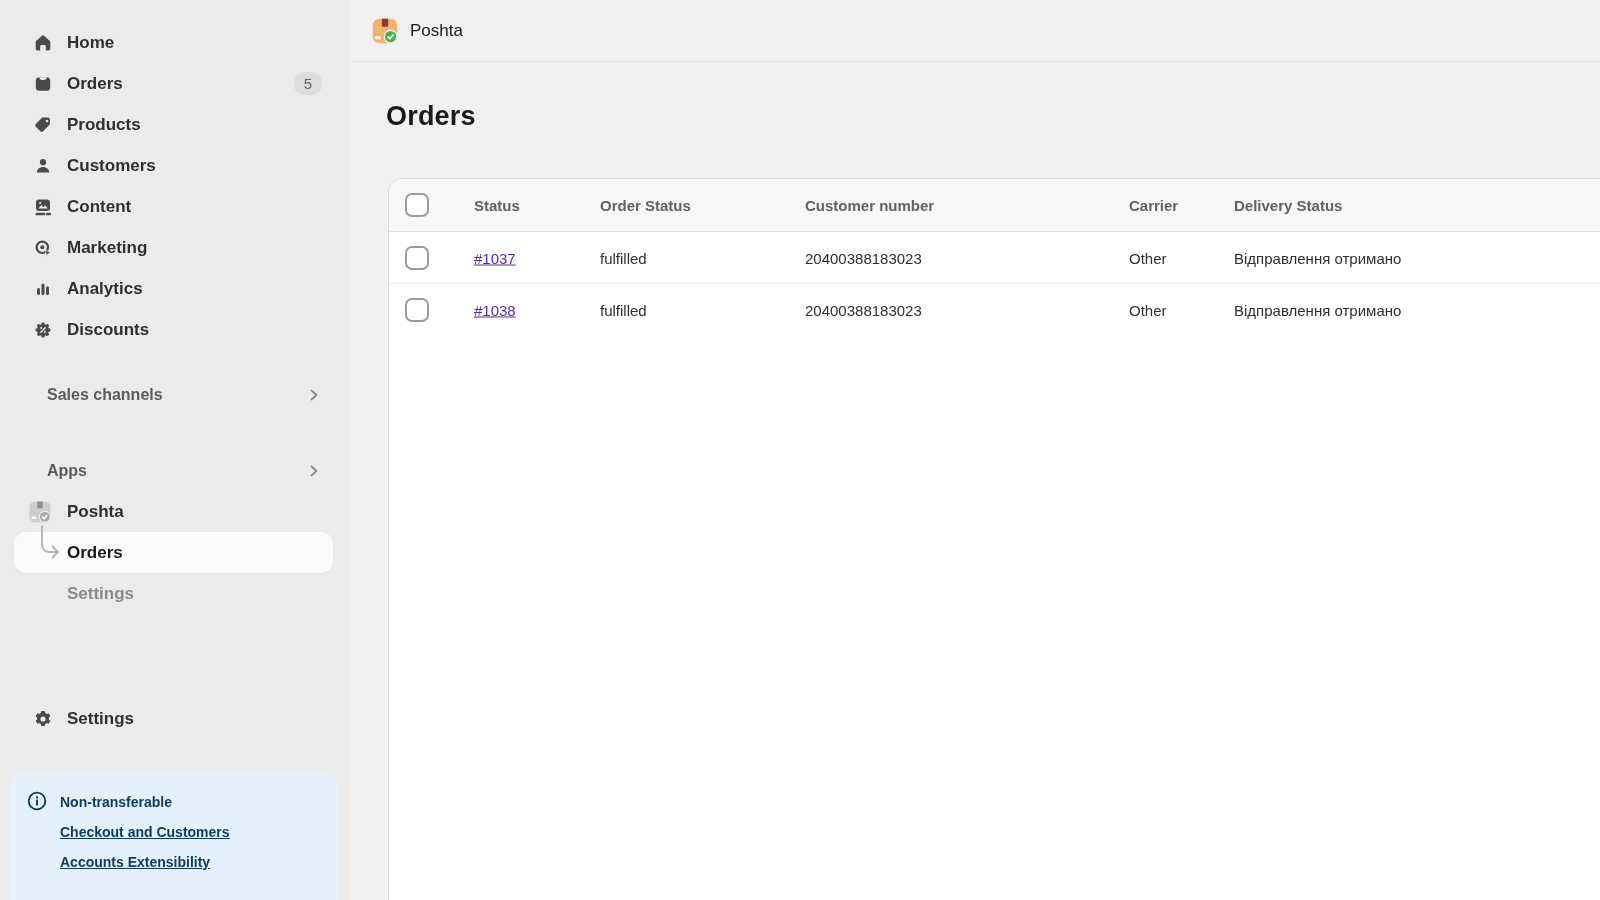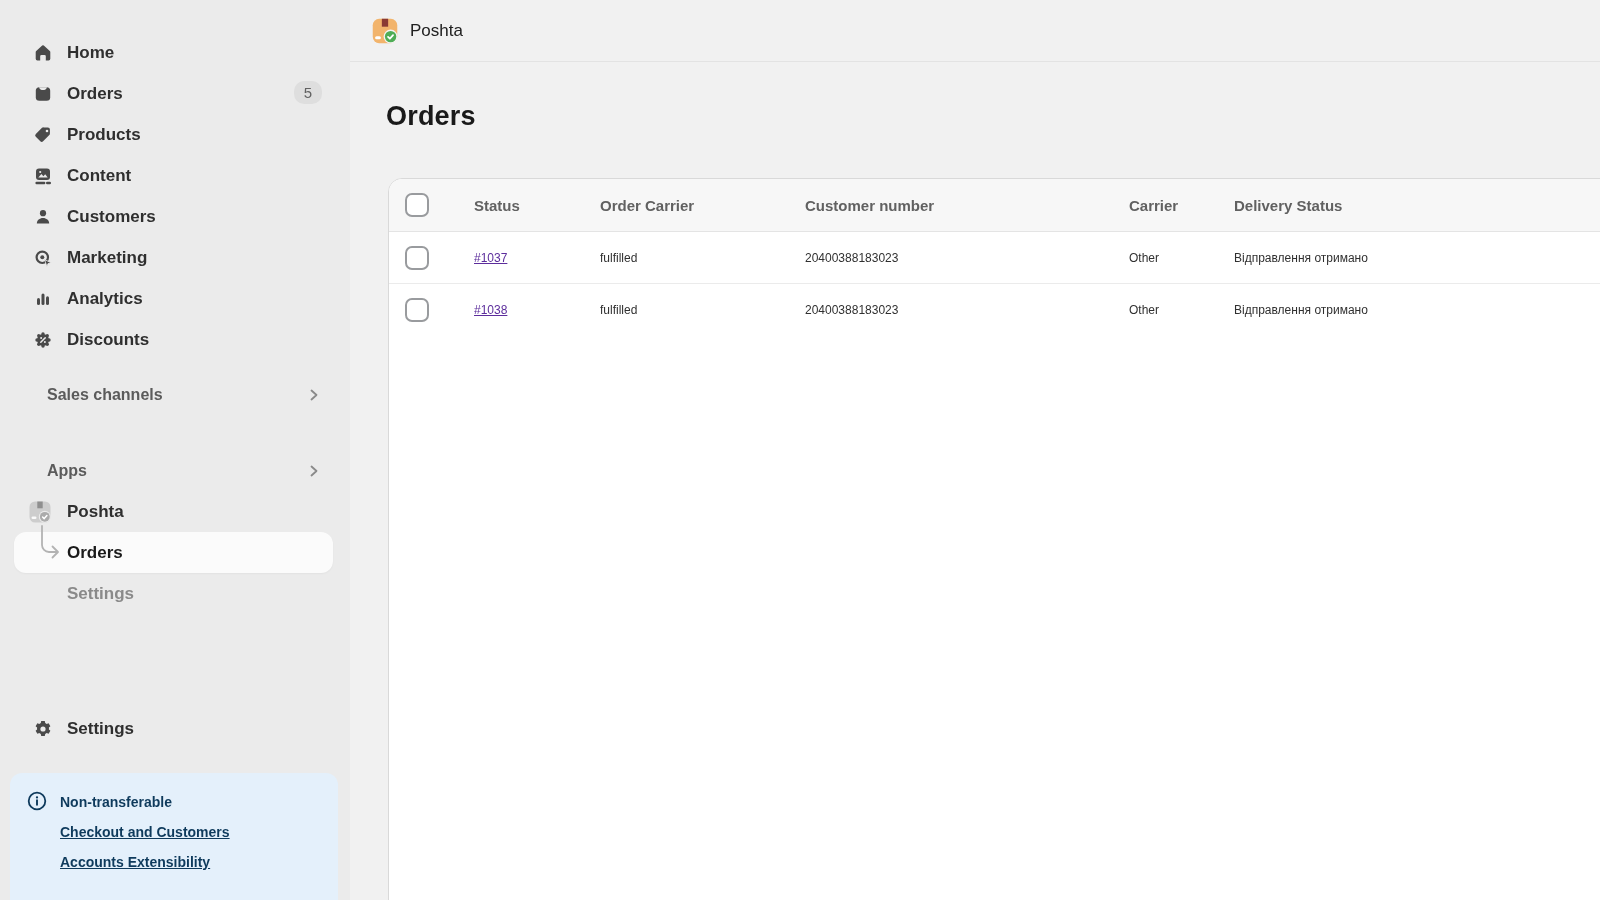--- a/index.html
+++ b/index.html
@@ -11,21 +11,21 @@
     position: relative;
     color: #2f2f2f;
   }
   
   .sidebar {
     position: absolute; left:0; top:0; width:350px; height:900px;
     background:#ebebeb;
   }
   .nav { padding-top:22px; }
   .nav-item {
-    height:41px; display:flex; align-items:flex-end;
+    height:41px; display:flex; align-items:center;
     padding:0 28px 0 33px; gap:14px; cursor:pointer;
     font-size:17px; font-weight:600; color:#2f2f2f;
   }
   .nav-item .ico { width:20px; height:20px; flex:0 0 20px; display:flex; }
   .badge {
     margin-left:auto; background:#dedede; color:#616161;
     font-size:15px; font-weight:500; border-radius:10px; padding:3px 10px;
   }
   .section-row {
     height:41px; display:flex; align-items:center; justify-content:space-between;
@@ -81,21 +81,21 @@
     overflow:hidden;
   }
   .thead {
     position:relative; height:53px; background:#f7f7f7;
     border-bottom:1px solid #e4e4e4;
   }
   .trow { position:relative; height:52px; background:#ffffff; }
   .trow.divided { border-bottom:1px solid #ebebeb; }
   .cell { position:absolute; top:50%; transform:translateY(-50%); white-space:nowrap; }
   .hcell { font-size:15px; font-weight:600; color:#616161; }
-  .bcell { font-size:12px; font-weight:400; color:#303030; }
+  .bcell { font-size:15px; font-weight:400; color:#303030; }
   .c-check { left:16px; }
   .c-order { left:85px; }
   .c-status { left:211px; }
   .c-track { left:416px; }
   .c-carrier { left:740px; }
   .c-delivery { left:845px; }
   .order-link { color:#5c2d9c; text-decoration:underline; font-weight:400; cursor:pointer; }
   .checkbox {
     width:24px; height:24px; border:2px solid #999b9e; border-radius:7px;
     background:#ffffff; cursor:pointer;
@@ -134,37 +134,37 @@
             <path d="M10.8 2.6h4.1a2 2 0 0 1 2 2v4.1a2 2 0 0 1-.6 1.4l-6.2 6.2a2 2 0 0 1-2.8 0l-4.5-4.5a2 2 0 0 1 0-2.8l6.2-6.2a2 2 0 0 1 1.4-.6z" fill="#4a4a4a"></path>
             <circle cx="14" cy="6" r="1.3" fill="#ebebeb"></circle>
           </svg>
       </span>
       <span>Products</span>
     </div>
 
     <div class="nav-item">
       <span class="ico">
         <svg width="20" height="20" viewBox="0 0 20 20">
+            <circle cx="10" cy="6.2" r="3.1" fill="#4a4a4a"></circle>
+            <path d="M3.8 16.5c0-3.4 2.8-5.6 6.2-5.6s6.2 2.2 6.2 5.6z" fill="#4a4a4a"></path>
+          </svg>
+      </span>
+      <span>Customers</span>
+    </div>
+
+    <div class="nav-item">
+      <span class="ico">
+        <svg width="20" height="20" viewBox="0 0 20 20">
             <rect x="3" y="2.5" width="14" height="11.5" rx="3" fill="#4a4a4a"></rect>
             <circle cx="7.2" cy="6" r="1.1" fill="#ebebeb"></circle>
             <path d="M5.3 11.6l3.1-3.6 2 2.2 1.8-2 2.5 3.4z" fill="#ebebeb"></path>
             <path d="M3.6 17h7.6M14.2 17h2.6" stroke="#4a4a4a" stroke-width="2.4" stroke-linecap="round"></path>
           </svg>
       </span>
       <span>Content</span>
-    </div>
-
-    <div class="nav-item">
-      <span class="ico">
-        <svg width="20" height="20" viewBox="0 0 20 20">
-            <circle cx="10" cy="6.2" r="3.1" fill="#4a4a4a"></circle>
-            <path d="M3.8 16.5c0-3.4 2.8-5.6 6.2-5.6s6.2 2.2 6.2 5.6z" fill="#4a4a4a"></path>
-          </svg>
-      </span>
-      <span>Customers</span>
     </div>
 
     <div class="nav-item">
       <span class="ico">
         <svg width="20" height="20" viewBox="0 0 20 20">
             <circle cx="9.3" cy="9.3" r="5.7" fill="none" stroke="#4a4a4a" stroke-width="2.2"></circle>
             <circle cx="9.3" cy="9.3" r="2" fill="#4a4a4a"></circle>
             <path d="M11.6 11.6 L18.2 14.8 L15 15.6 L13.9 18.6 Z" fill="#4a4a4a" stroke="#ebebeb" stroke-width="0.8"></path>
           </svg>
       </span>
@@ -291,21 +291,21 @@
     <span class="title">Poshta</span>
   </div>
 
   <div class="page-title">Orders</div>
 
   <div class="card">
 
     <div class="thead">
       <div class="cell c-check checkbox"></div>
       <div class="cell hcell c-order">Status</div>
-      <div class="cell hcell c-status">Order Carrier</div>
+      <div class="cell hcell c-status">Order Status</div>
       <div class="cell hcell c-track">Customer number</div>
       <div class="cell hcell c-carrier">Carrier</div>
       <div class="cell hcell c-delivery">Delivery Status</div>
     </div>
 
     <div class="trow divided">
       <div class="cell c-check checkbox"></div>
       <a class="cell bcell c-order order-link">#1037</a>
       <div class="cell bcell c-status">fulfilled</div>
       <div class="cell bcell c-track">20400388183023</div>

